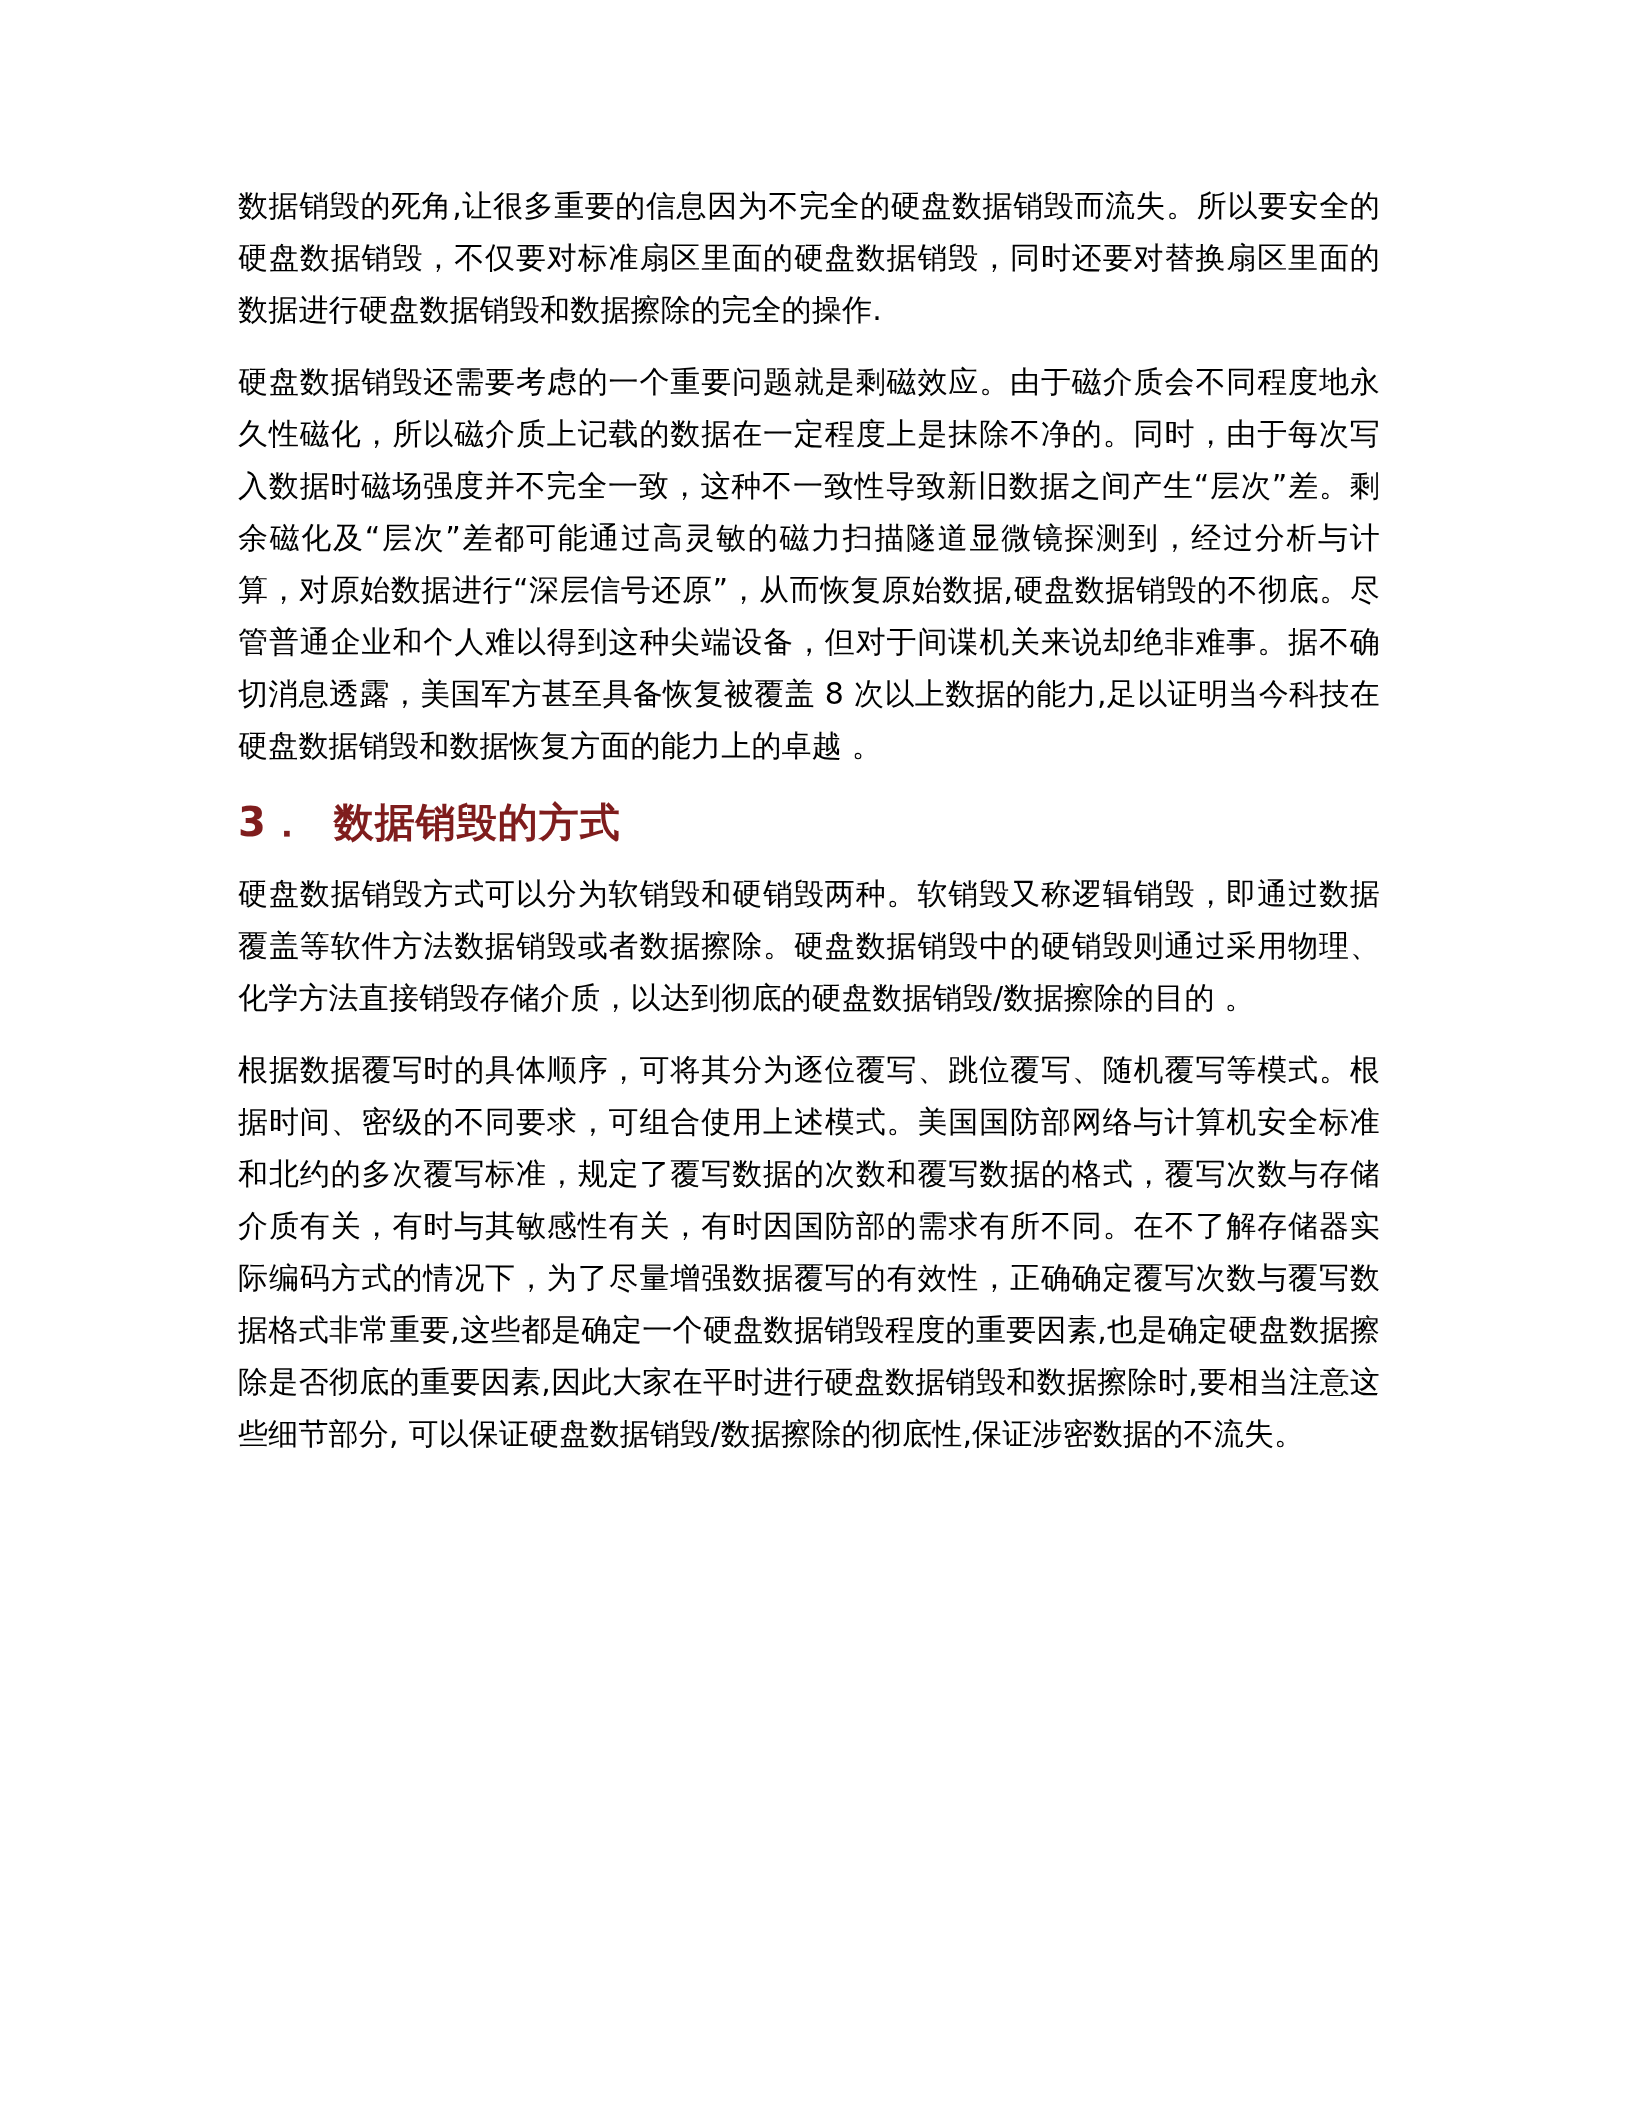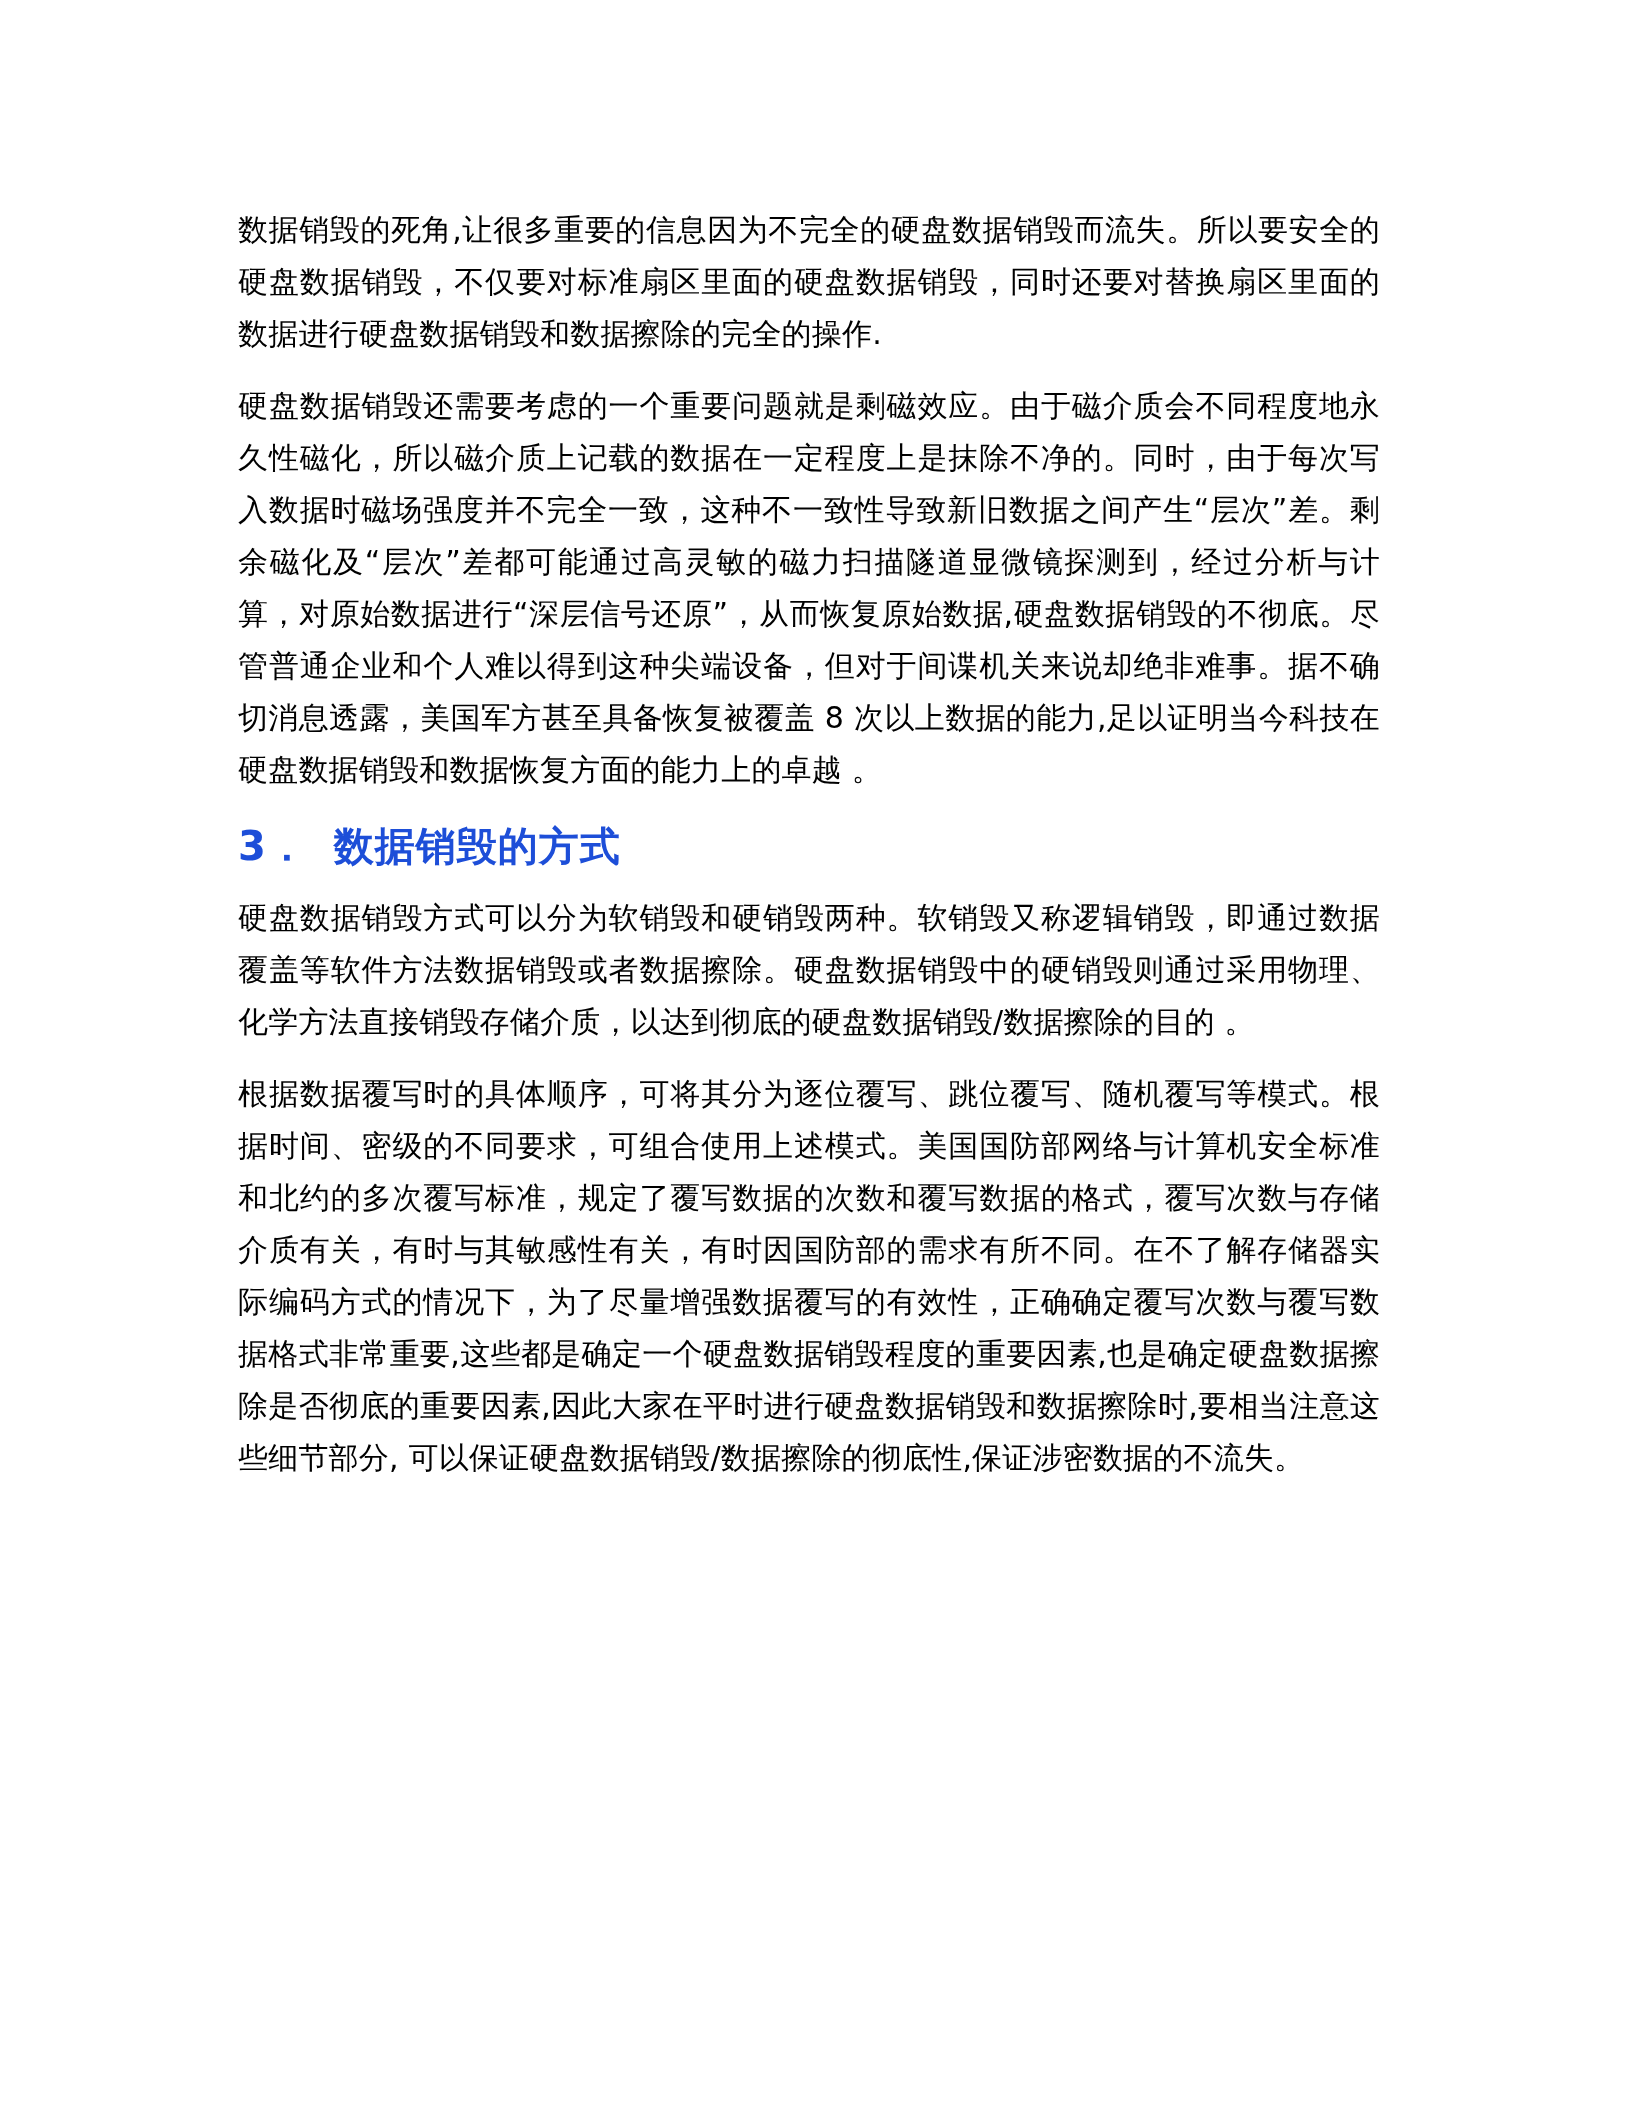--- a/index.html
+++ b/index.html
@@ -1,20 +1,20 @@
 <!DOCTYPE html>
 <html><head>
 <meta charset="utf-8">
 <style>
   html, body { margin: 0; padding: 0; background: #ffffff; }
   body { width: 1632px; height: 2112px; position: relative; overflow: hidden;
          font-family: "DejaVu Sans", "Liberation Sans", sans-serif; color: #000; }
-  .page { position: absolute; left: 238px; top: 204px; width: 1142px; }
+  .page { position: absolute; left: 238px; top: 180px; width: 1142px; }
   .para { margin: 0 0 20px 0; font-size: 30px; line-height: 52px; text-align: justify; letter-spacing: 0.2px; }
-  .heading { margin: 9px 0 16px 0; font-size: 40px; line-height: 60px; color: #1d4ed8; letter-spacing: 1px; }
+  .heading { margin: 9px 0 16px 0; font-size: 40px; line-height: 60px; color: #7f1d1d; letter-spacing: 1px; }
   .heading .num { margin-right: 26px; font-weight: bold; }
 </style>
 </head>
 <body>
 
 <div class="page">
   <p class="para">数据销毁的死角,让很多重要的信息因为不完全的硬盘数据销毁而流失。所以要安全的硬盘数据销毁，不仅要对标准扇区里面的硬盘数据销毁，同时还要对替换扇区里面的数据进行硬盘数据销毁和数据擦除的完全的操作.</p>
   <p class="para">硬盘数据销毁还需要考虑的一个重要问题就是剩磁效应。由于磁介质会不同程度地永久性磁化，所以磁介质上记载的数据在一定程度上是抹除不净的。同时，由于每次写入数据时磁场强度并不完全一致，这种不一致性导致新旧数据之间产生“层次”差。剩余磁化及“层次”差都可能通过高灵敏的磁力扫描隧道显微镜探测到，经过分析与计算，对原始数据进行“深层信号还原”，从而恢复原始数据,硬盘数据销毁的不彻底。尽管普通企业和个人难以得到这种尖端设备，但对于间谍机关来说却绝非难事。据不确切消息透露，美国军方甚至具备恢复被覆盖 8 次以上数据的能力,足以证明当今科技在硬盘数据销毁和数据恢复方面的能力上的卓越 。</p>
 
   <h2 class="heading">

